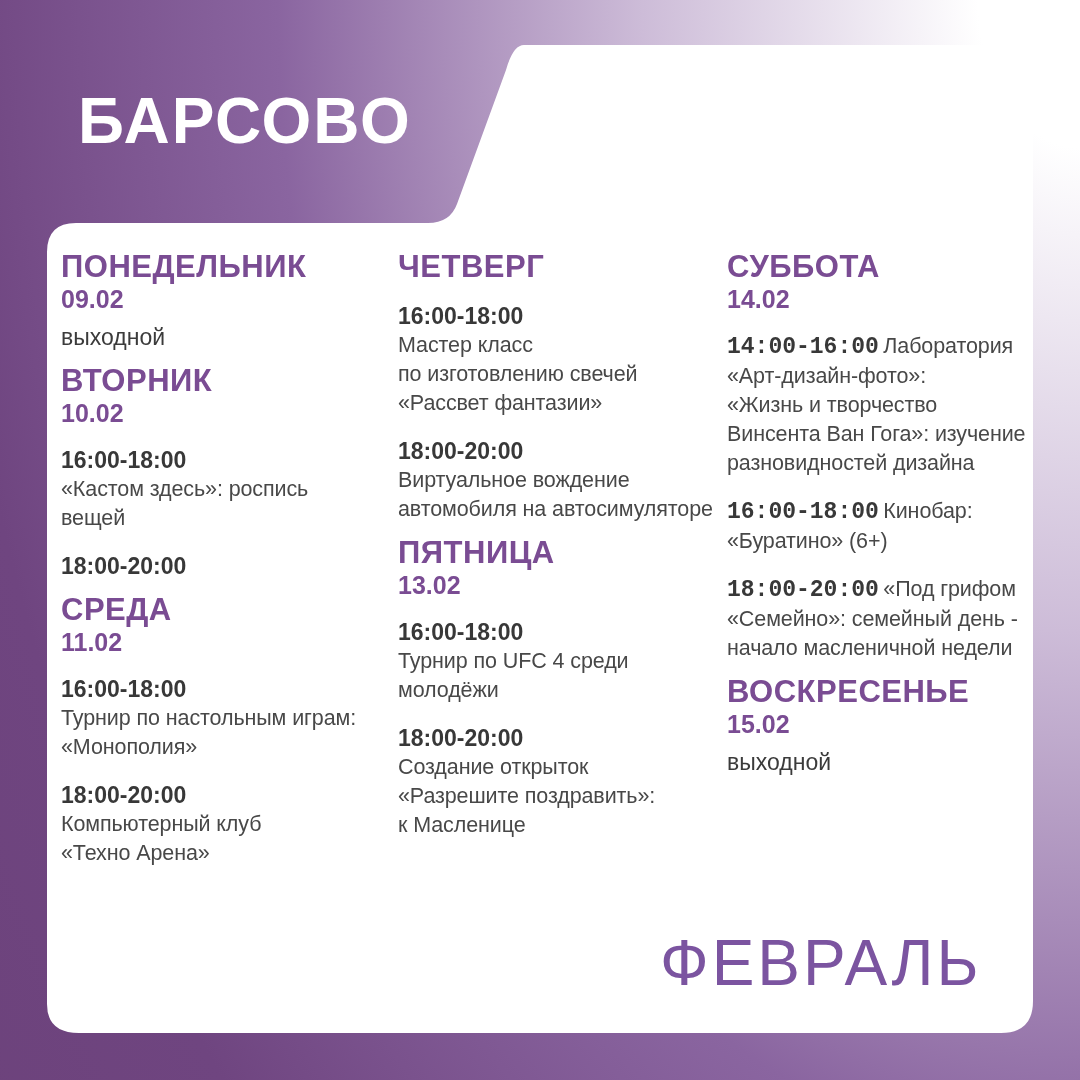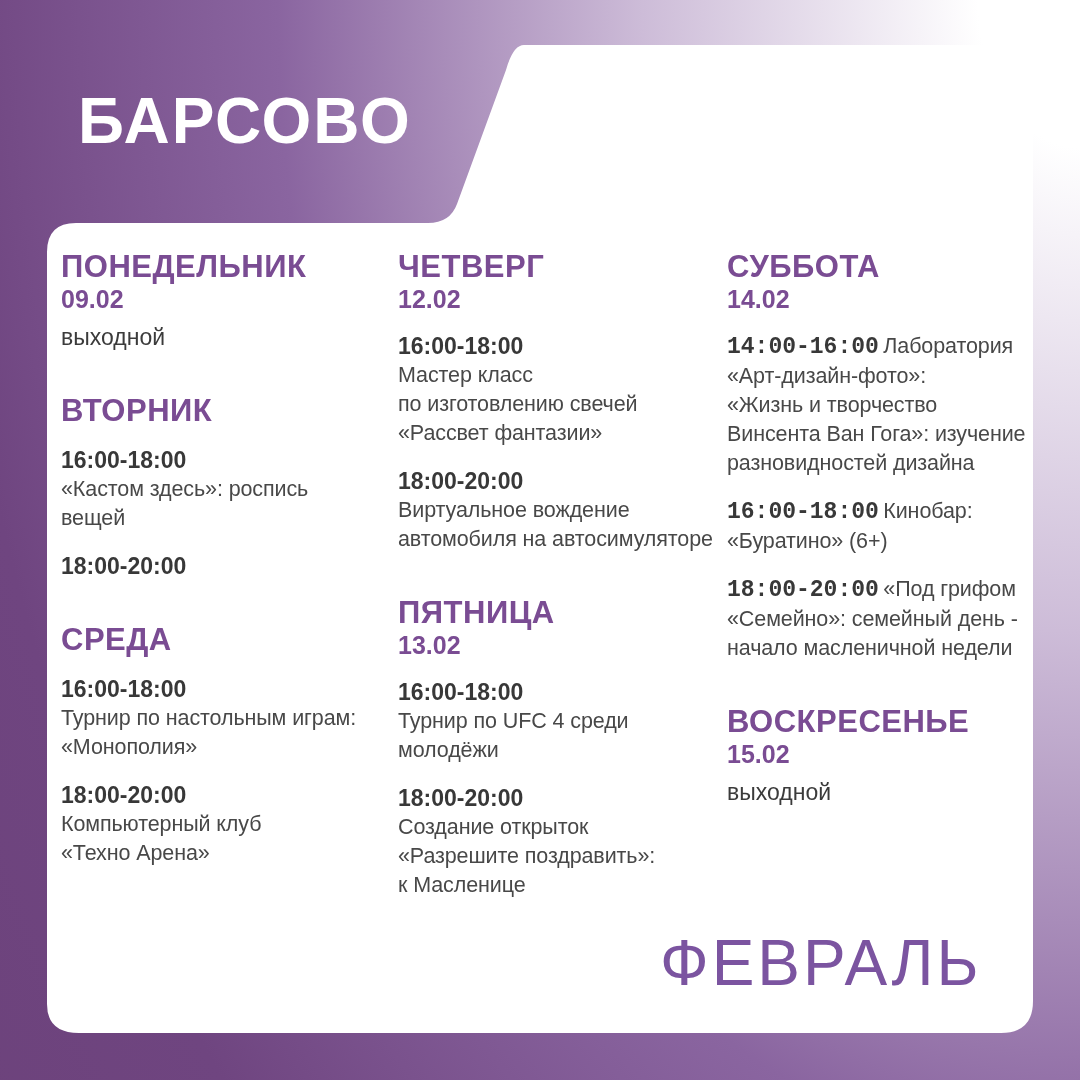--- a/index.html
+++ b/index.html
@@ -35,21 +35,21 @@
     color: #7b54a0;
   }
   .col {
     position: absolute;
     top: 250px;
   }
   .col-1 { left: 61px;  width: 308px; }
   .col-2 { left: 398px; width: 322px; }
   .col-3 { left: 727px; width: 300px; }
 
-  .section + .section { margin-top: 42px; }
+  .section + .section { margin-top: 12px; }
 
   .day-title {
     font-size: 31px;
     line-height: 33px;
     font-weight: 700;
     letter-spacing: 0.5px;
     color: #7a4c93;
   }
   .day-date {
     font-size: 25px;
@@ -101,48 +101,49 @@
   <div class="site-title">БАРСОВО</div>
 
   <div class="col col-1">
     <div class="section">
       <div class="day-title">ПОНЕДЕЛЬНИК</div>
       <div class="day-date">09.02</div>
       <div class="note">выходной</div>
     </div>
     <div class="section">
       <div class="day-title">ВТОРНИК</div>
+      <div class="day-date">10.02</div>
       <div class="event">
         <span class="event-time">16:00-18:00</span>
         <span class="event-desc">«Кастом здесь»: роспись
 вещей</span>
       </div>
       <div class="event">
         <span class="event-time">18:00-20:00</span>
       </div>
     </div>
     <div class="section">
       <div class="day-title">СРЕДА</div>
+      <div class="day-date">11.02</div>
       <div class="event">
         <span class="event-time">16:00-18:00</span>
         <span class="event-desc">Турнир по настольным играм:
 «Монополия»</span>
       </div>
       <div class="event">
         <span class="event-time">18:00-20:00</span>
         <span class="event-desc">Компьютерный клуб
 «Техно Арена»</span>
       </div>
     </div>
   </div>
 
   <div class="col col-2">
     <div class="section">
       <div class="day-title">ЧЕТВЕРГ</div>
-      <div class="day-date">12.02</div>
       <div class="event">
         <span class="event-time">16:00-18:00</span>
         <span class="event-desc">Мастер класс
 по изготовлению свечей
 «Рассвет фантазии»</span>
       </div>
       <div class="event">
         <span class="event-time">18:00-20:00</span>
         <span class="event-desc">Виртуальное вождение
 автомобиля на автосимуляторе</span>

